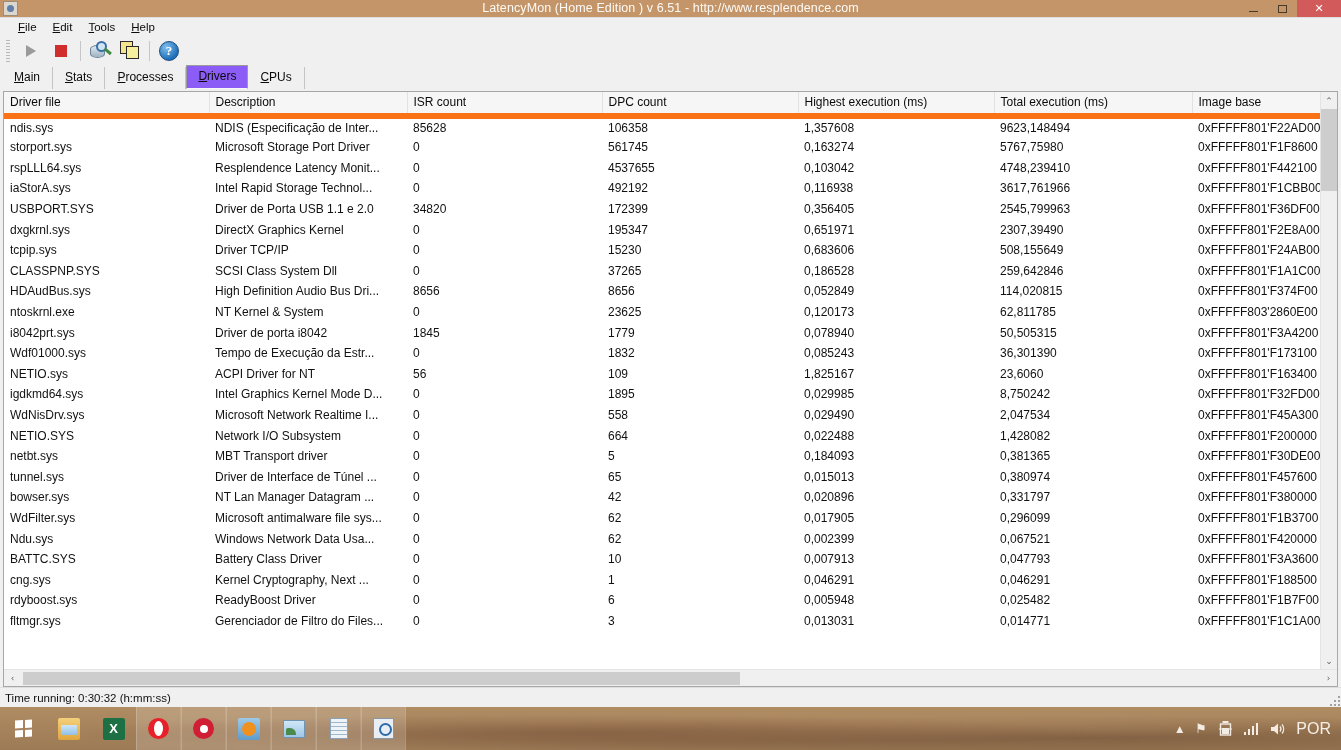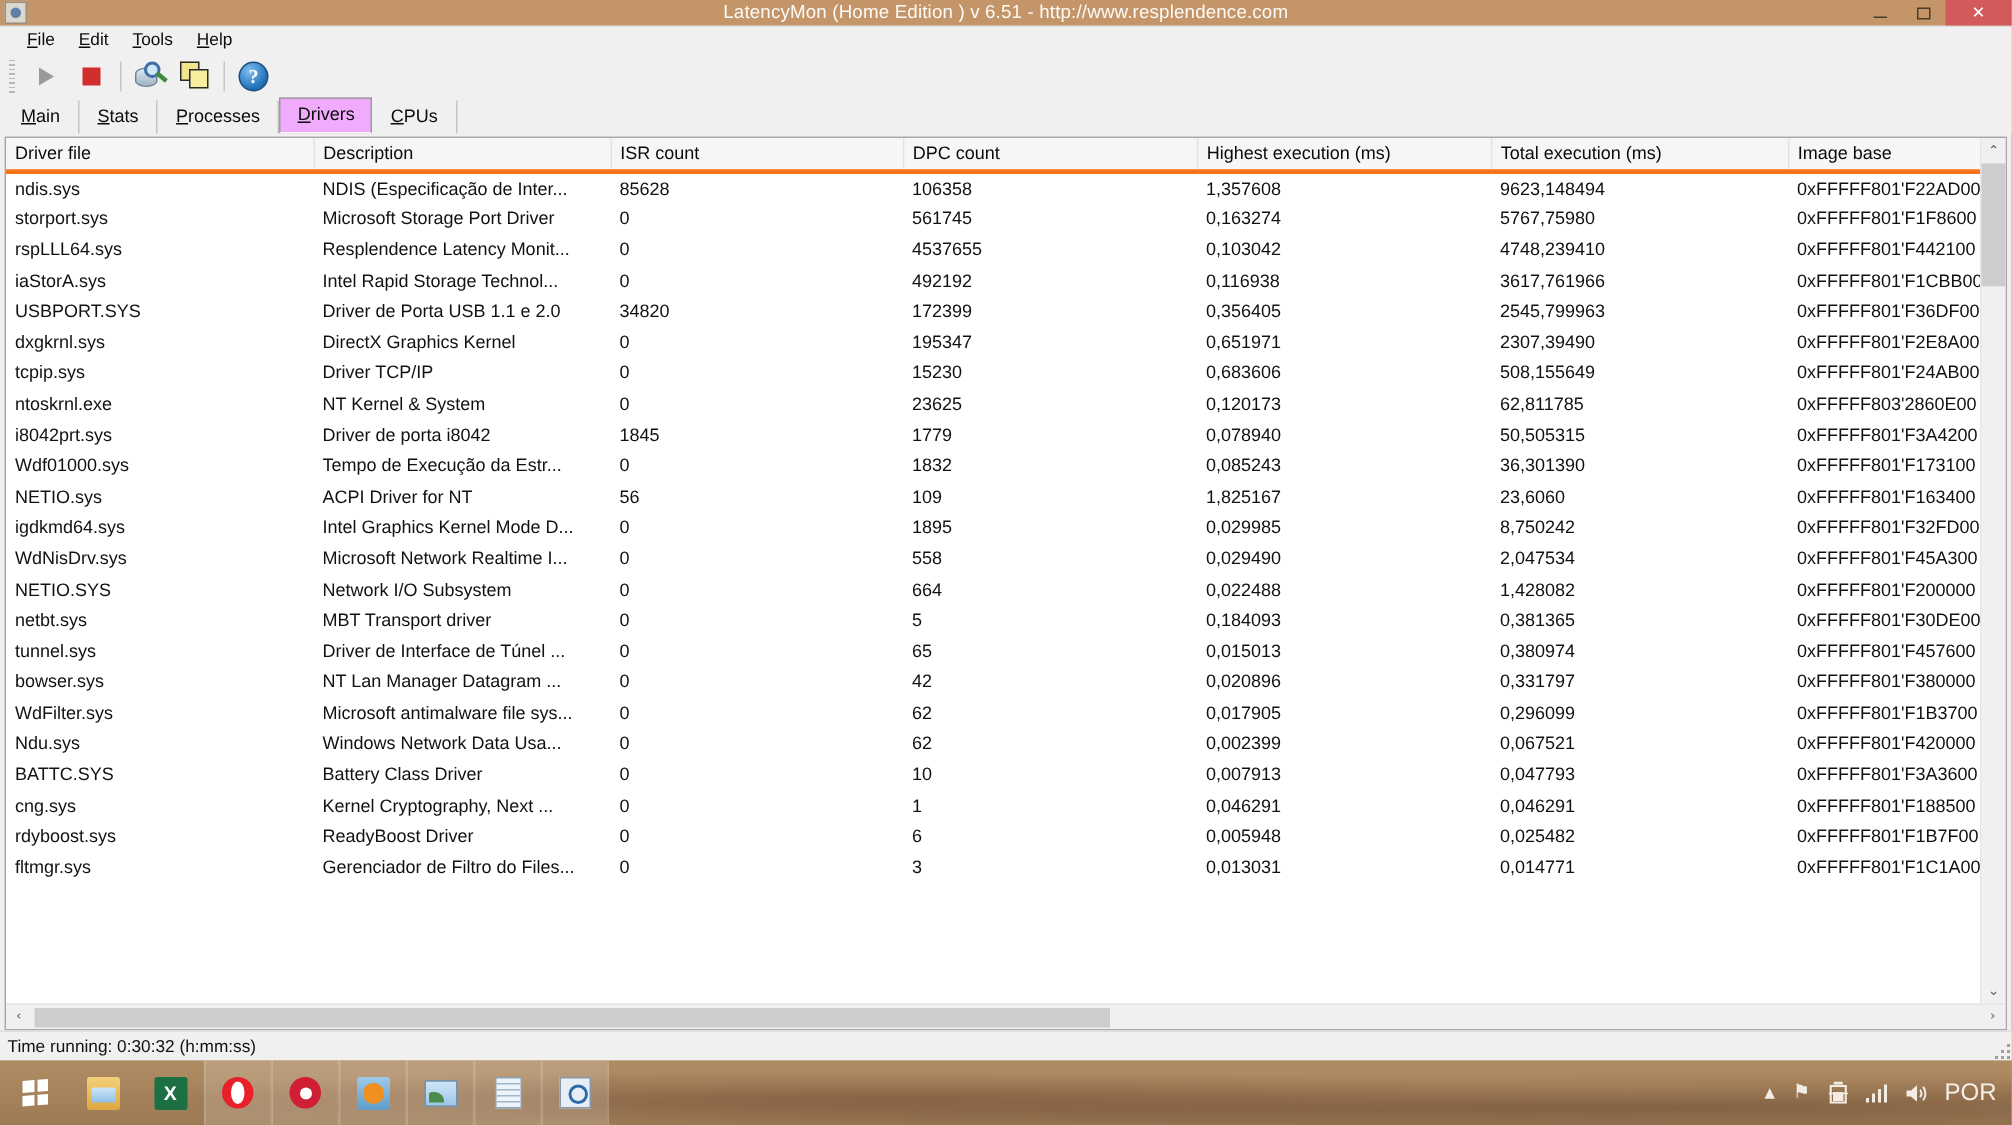--- a/index.html
+++ b/index.html
@@ -187,21 +187,21 @@
     font-size: 12px;
     color: #0a0a0a;
     padding: 2px 12px 4px 12px;
     border-right: 1px solid #c4c4c4;
     line-height: 16px;
     cursor: default;
     position: relative;
   }
   .tab.active {
     border: 1px solid #9b9b9b;
-    background: #f0abfc;
+    background: #8b5cf6;
     border-bottom-color: #f7f7f7;
     padding: 2px 11px 4px 11px;
   }
   .tab u { text-decoration: underline; }
 
   
   #list-wrap {
     flex: 1 1 auto;
     margin: 2px 3px 0 3px;
     border: 1px solid #a7a6aa;
@@ -219,21 +219,21 @@
     flex: 1 1 auto;
     overflow: hidden;
   }
   table.grid {
     width: 100%;
     border-collapse: collapse;
     table-layout: fixed;
   }
   table.grid thead th {
     background: #f6f6f6;
-    border-bottom: 3px solid #f97316;
+    border-bottom: 6px solid #f97316;
     border-right: 1px solid #e2e2e2;
     font-weight: normal;
     font-size: 12px;
     color: #0a0a0a;
     text-align: left;
     padding: 3px 0 4px 6px;
     height: 21px;
     white-space: nowrap;
     overflow: hidden;
   }
@@ -529,20 +529,38 @@
                   <td>0xFFFFF801'F2E8A00</td>
                 </tr>
                 <tr>
                   <td>tcpip.sys</td>
                   <td>Driver TCP/IP</td>
                   <td>0</td>
                   <td>15230</td>
                   <td>0,683606</td>
                   <td>508,155649</td>
                   <td>0xFFFFF801'F24AB00</td>
+                </tr>
+                <tr>
+                  <td>CLASSPNP.SYS</td>
+                  <td>SCSI Class System Dll</td>
+                  <td>0</td>
+                  <td>37265</td>
+                  <td>0,186528</td>
+                  <td>259,642846</td>
+                  <td>0xFFFFF801'F1A1C00</td>
+                </tr>
+                <tr>
+                  <td>HDAudBus.sys</td>
+                  <td>High Definition Audio Bus Dri...</td>
+                  <td>8656</td>
+                  <td>8656</td>
+                  <td>0,052849</td>
+                  <td>114,020815</td>
+                  <td>0xFFFFF801'F374F00</td>
                 </tr>
                 <tr>
                   <td>ntoskrnl.exe</td>
                   <td>NT Kernel &amp; System</td>
                   <td>0</td>
                   <td>23625</td>
                   <td>0,120173</td>
                   <td>62,811785</td>
                   <td>0xFFFFF803'2860E00</td>
                 </tr>

